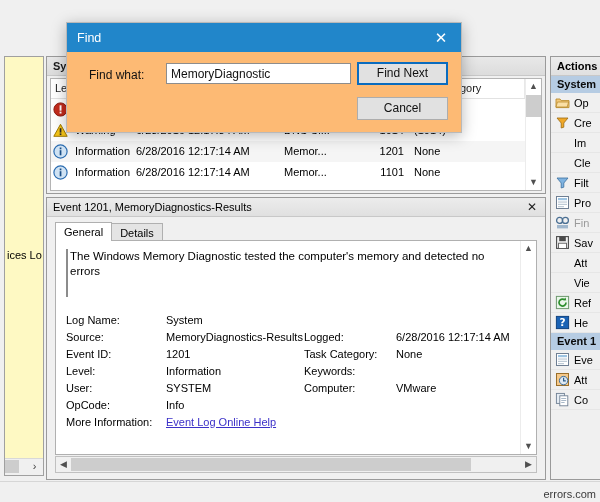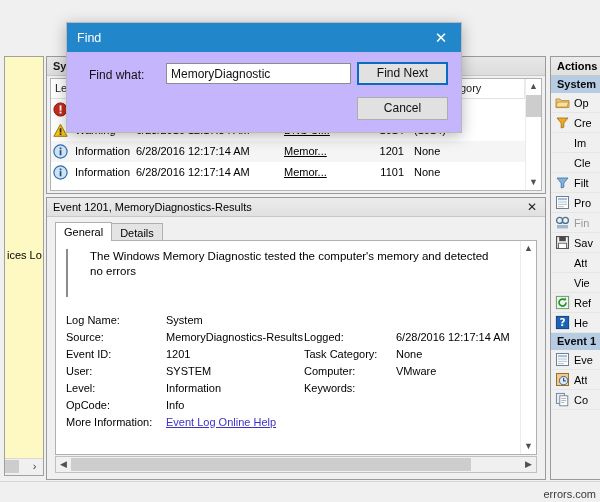--- a/index.html
+++ b/index.html
@@ -29,21 +29,21 @@
      border:1px solid #9a9a9a;box-sizing:border-box;}
   .panel-caption{height:18px;line-height:18px;padding:0 6px;font-size:11px;color:#1a1a1a;
      background:linear-gradient(#e8e8e8,#dcdcdc);border-bottom:1px solid #c8c8c8;
      white-space:nowrap;overflow:hidden;font-weight:bold;}
   .listinner{position:absolute;left:3px;top:21px;width:492px;height:113px;background:#fff;
      border:1px solid #b4b4b4;box-sizing:border-box;overflow:hidden;}
   .colhdr{height:19px;background:#fff;border-bottom:1px solid #e2e2e2;display:flex;
      font-size:11px;color:#222;}
   .colhdr div{line-height:19px;padding-left:4px;border-right:1px solid #e8e8e8;
      white-space:nowrap;overflow:hidden;box-sizing:border-box;}
-  .c-level{width:78px;} .c-date{width:148px;} .c-source{width:78px;text-decoration:underline;}
+  .c-level{width:78px;} .c-date{width:148px;} .c-source{width:78px;}
   .c-eid{width:52px;text-align:right;padding-right:6px;} .c-task{width:118px;}
   .row{height:21px;display:flex;align-items:center;font-size:11px;color:#000;}
   .row.alt{background:#f5f5f5;}
   .row .cell{line-height:21px;white-space:nowrap;overflow:hidden;box-sizing:border-box;padding-left:4px;}
   .row .cell.c-eid{text-align:right;padding-right:6px;}
   .ic{width:15px;height:15px;margin:0 3px 0 2px;flex:0 0 auto;position:relative;}
   .ic svg{display:block;}
   .list-vscroll{position:absolute;right:0;top:0;width:15px;height:100%;background:#fff;
      border-left:1px solid #ececec;}
   .list-vscroll .a{position:absolute;left:0;width:15px;height:15px;text-align:center;
@@ -58,21 +58,21 @@
      background:linear-gradient(#ececec,#e0e0e0);border-bottom:1px solid #c8c8c8;
      display:flex;align-items:center;justify-content:space-between;white-space:nowrap;overflow:hidden;}
   .detail-caption .x{font-size:12px;font-weight:bold;color:#202020;padding:0 2px;cursor:default;}
   .tabs{position:absolute;left:8px;top:24px;display:flex;align-items:flex-end;height:19px;}
   .tab{height:18px;line-height:18px;padding:0 8px;font-size:11px;border:1px solid #b0b0b0;
      border-bottom:none;background:#e4e4e4;margin-right:-1px;box-sizing:border-box;}
   .tab.active{background:#fff;height:19px;line-height:19px;position:relative;z-index:2;}
   .tabbody{position:absolute;left:8px;top:42px;width:482px;height:215px;background:#fff;
      border:1px solid #b0b0b0;box-sizing:border-box;overflow:hidden;}
   .msgbox{position:absolute;left:10px;top:8px;width:432px;height:48px;
-     border-left:2px solid #8c8c8c;padding-left:22px;box-sizing:border-box;
+     border-left:2px solid #8c8c8c;padding-left:2px;box-sizing:border-box;
      font-size:11.5px;line-height:15px;color:#000;}
   .grid{position:absolute;left:10px;top:70px;width:446px;font-size:11px;}
   .grid table{border-collapse:collapse;}
   .grid td{padding:2.5px 0;vertical-align:top;white-space:nowrap;font-size:11px;color:#000;}
   .k1{width:88px;} .v1{width:138px;} .k2{width:92px;} .v2{width:auto;}
   .link{color:#3b30c8;text-decoration:underline;}
   .det-vscroll{position:absolute;right:0;top:0;width:15px;height:100%;background:#fff;
      border-left:1px solid #ececec;}
   .det-vscroll .a{position:absolute;left:0;width:15px;height:15px;text-align:center;
      line-height:15px;font-size:9px;color:#505050;}
@@ -93,21 +93,21 @@
      background:#b6cce3;color:#0a0a0a;white-space:nowrap;}
   .act-item{height:19px;display:flex;align-items:center;padding-left:4px;font-size:11px;
      white-space:nowrap;border-bottom:1px solid #e6e6e6;}
   .act-item.disabled{color:#9a9a9a;}
   .act-ic{width:15px;height:15px;margin-right:4px;flex:0 0 auto;}
   .act-ic.blank{visibility:hidden;}
   .act-lbl{overflow:hidden;}
 
   
   .find{position:absolute;left:66px;top:22px;width:396px;height:111px;
-     background:#c4b5fd;border:1px solid #b9b9b9;box-sizing:border-box;
+     background:#fdba74;border:1px solid #b9b9b9;box-sizing:border-box;
      box-shadow:0 3px 14px rgba(0,0,0,.28);z-index:50;}
   .find-title{height:29px;background:#2186ca;display:flex;align-items:center;
      justify-content:space-between;color:#fff;}
   .find-title .t{padding-left:10px;font-size:12.5px;}
   .find-title .x{width:40px;text-align:center;font-size:15px;line-height:29px;color:#fff;}
   .find-label{position:absolute;left:22px;top:45px;font-size:12px;color:#111;}
   .find-input{position:absolute;left:99px;top:40px;width:185px;height:21px;background:#fff;
      border:1px solid #8d8d8d;box-sizing:border-box;font-size:12px;line-height:19px;
      padding-left:4px;color:#111;font-family:"Liberation Sans","DejaVu Sans",sans-serif;}
   .btn{position:absolute;width:91px;height:23px;background:#e1e1e1;border:1px solid #adadad;
@@ -245,30 +245,30 @@
               <td class="k2">Logged:</td>
               <td class="v2">6/28/2016 12:17:14 AM</td>
             </tr>
             <tr>
               <td class="k1">Event ID:</td>
               <td class="v1">1201</td>
               <td class="k2">Task Category:</td>
               <td class="v2">None</td>
             </tr>
             <tr>
+              <td class="k1">Level:</td>
+              <td class="v1">Information</td>
+              <td class="k2">Keywords:</td>
+              <td class="v2"></td>
+            </tr>
+            <tr>
               <td class="k1">User:</td>
               <td class="v1">SYSTEM</td>
               <td class="k2">Computer:</td>
               <td class="v2">VMware</td>
-            </tr>
-            <tr>
-              <td class="k1">Level:</td>
-              <td class="v1">Information</td>
-              <td class="k2">Keywords:</td>
-              <td class="v2"></td>
             </tr>
             <tr>
               <td class="k1">OpCode:</td>
               <td class="v1">Info</td>
               <td class="k2"></td>
               <td class="v2"></td>
             </tr>
             <tr>
               <td class="k1" style="width:100px">More Information:</td>
               <td colspan="3">

